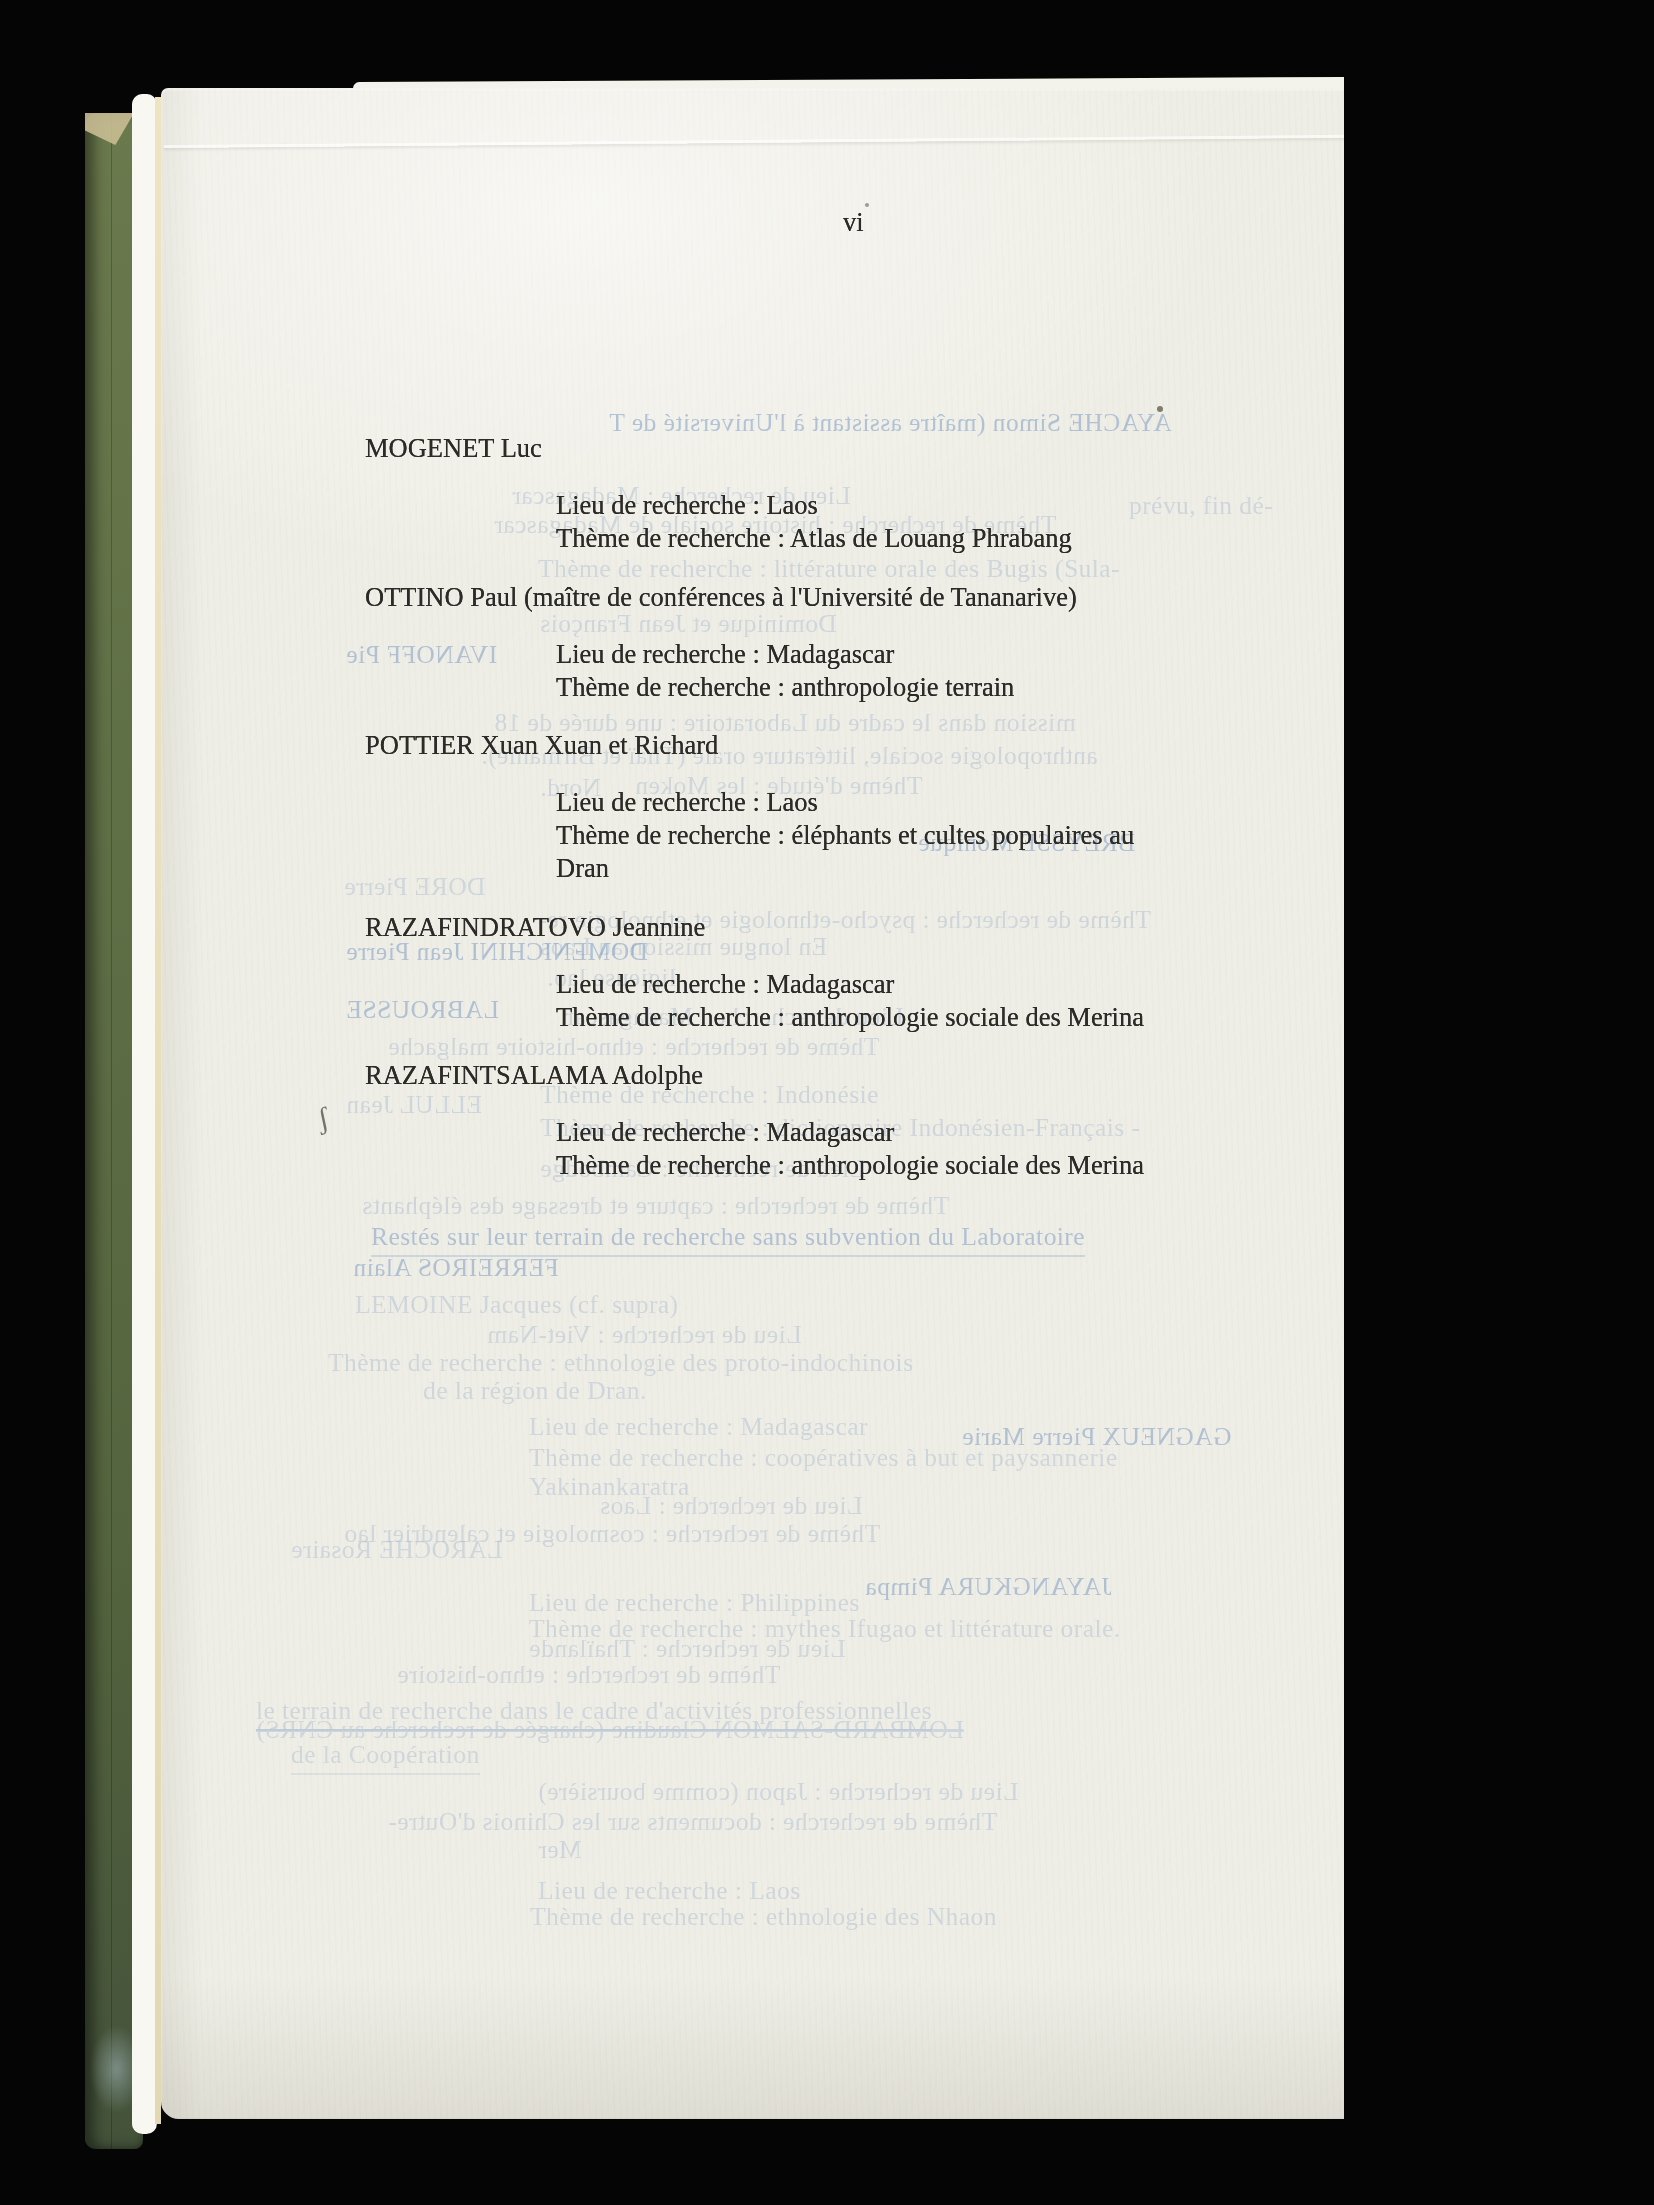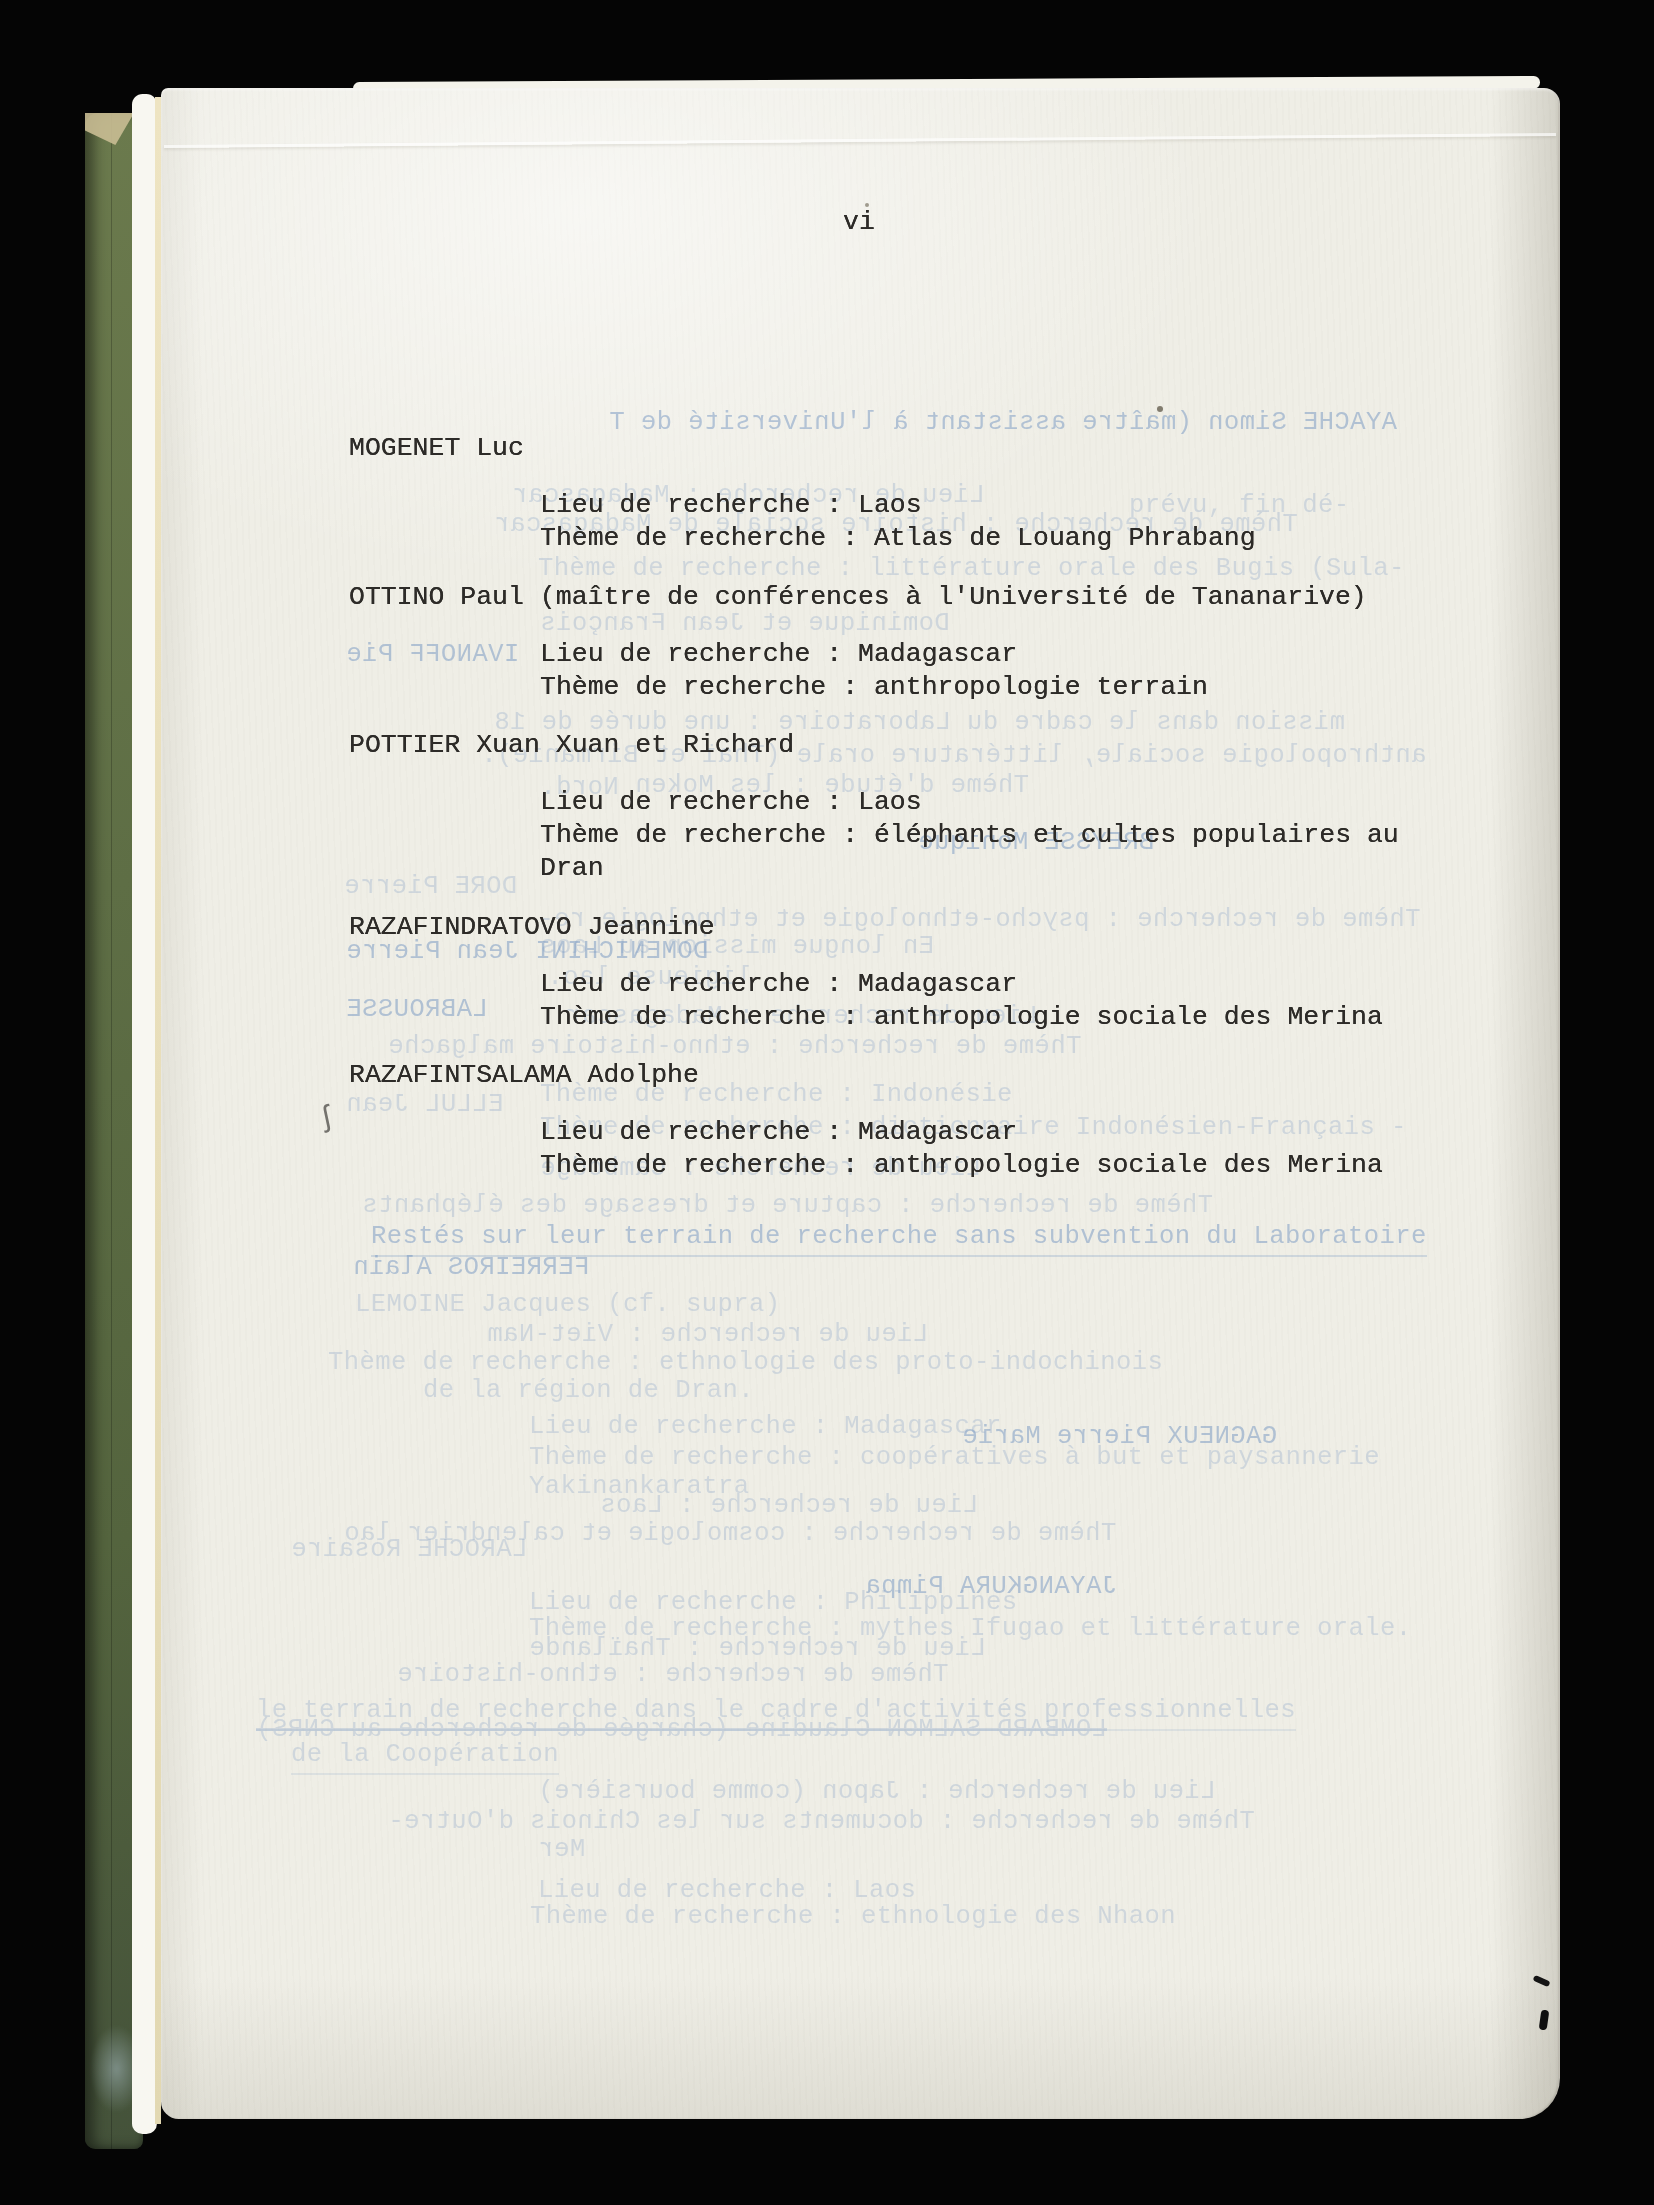--- a/index.html
+++ b/index.html
@@ -1,17 +1,17 @@
 <!DOCTYPE html>
 <html style="font-size:14px"><head>
 <meta charset="utf-8">
 <style>
   html,body{margin:0;padding:0;background:#050505;}
-  .scene{position:relative;width:1654px;height:2206px;background:#050505;overflow:hidden;
-         font-family:Liberation Mono, monospace;}
+  .scene{position:relative;width:1344px;height:2206px;background:#050505;overflow:hidden;
+         font-family:Liberation Serif, serif;}
 
   
   .cover{position:absolute;left:85px;top:113px;width:58px;height:2036px;z-index:1;
          border-radius:14px 3.5px 8.8px 10.6px;
          background:linear-gradient(165deg,#6b7a4d 0%,#5e6e45 38%,#54643e 70%,#44523a 100%);
          box-shadow:inset 8.8px 0 12.4px rgba(0,0,0,.45), inset -2.6px 0 5.3px rgba(0,0,0,.2);}
   .cover-crease{position:absolute;left:44%;top:0;width:1.8px;height:100%;background:rgba(0,0,0,.22);}
   .cover-chip{position:absolute;left:85px;top:113px;width:49px;height:32px;z-index:2;
               background:#c9bd94;clip-path:polygon(0 0,100% 0,62% 100%,0 55%);opacity:.9;}
   .cover-stain{position:absolute;left:90px;top:2025px;width:53px;height:88px;z-index:2;
@@ -50,21 +50,21 @@
   .ghost{position:absolute;font-size:25.6px;line-height:30px;white-space:pre;
          color:#7e9cc4;opacity:.28;filter:blur(0.4px);letter-spacing:0.4px;}
   .ghost.m{transform:scaleX(-1);}
   .ghost.strong{opacity:.48;color:#6f92c0;}
   .ghost.u{border-bottom:2.6px solid rgba(111,146,192,.55);padding-bottom:2.6px;}
   .ghost.k{text-decoration:line-through;text-decoration-thickness:2.6px;}
 
   
   .entries{position:absolute;left:349px;top:432px;width:1173px;z-index:6;color:#2d2b28;
            text-shadow:0 0 0.5px #2d2b28;}
-  .entry{margin-bottom:25.6px;}
+  .entry{margin-bottom:25.6px;margin-left:16px;}
   .entry-name{font-size:26.5px;line-height:32px;white-space:pre;}
   .entry-details{margin-top:25px;padding-left:191px;}
   .detail-line{display:block;font-size:26.5px;line-height:33px;white-space:pre;}
 
   
   .squiggle{position:absolute;left:318px;top:1101px;z-index:6;font-size:30px;color:#4c4a46;
             opacity:.75;transform:rotate(-12deg);}
   .ink-mark1{position:absolute;left:1533px;top:1978px;width:17px;height:6.2px;border-radius:3.5px;
              background:#141414;transform:rotate(24deg);z-index:7;}
   .ink-mark2{position:absolute;left:1540px;top:2010px;width:8px;height:20px;border-radius:4.4px;

